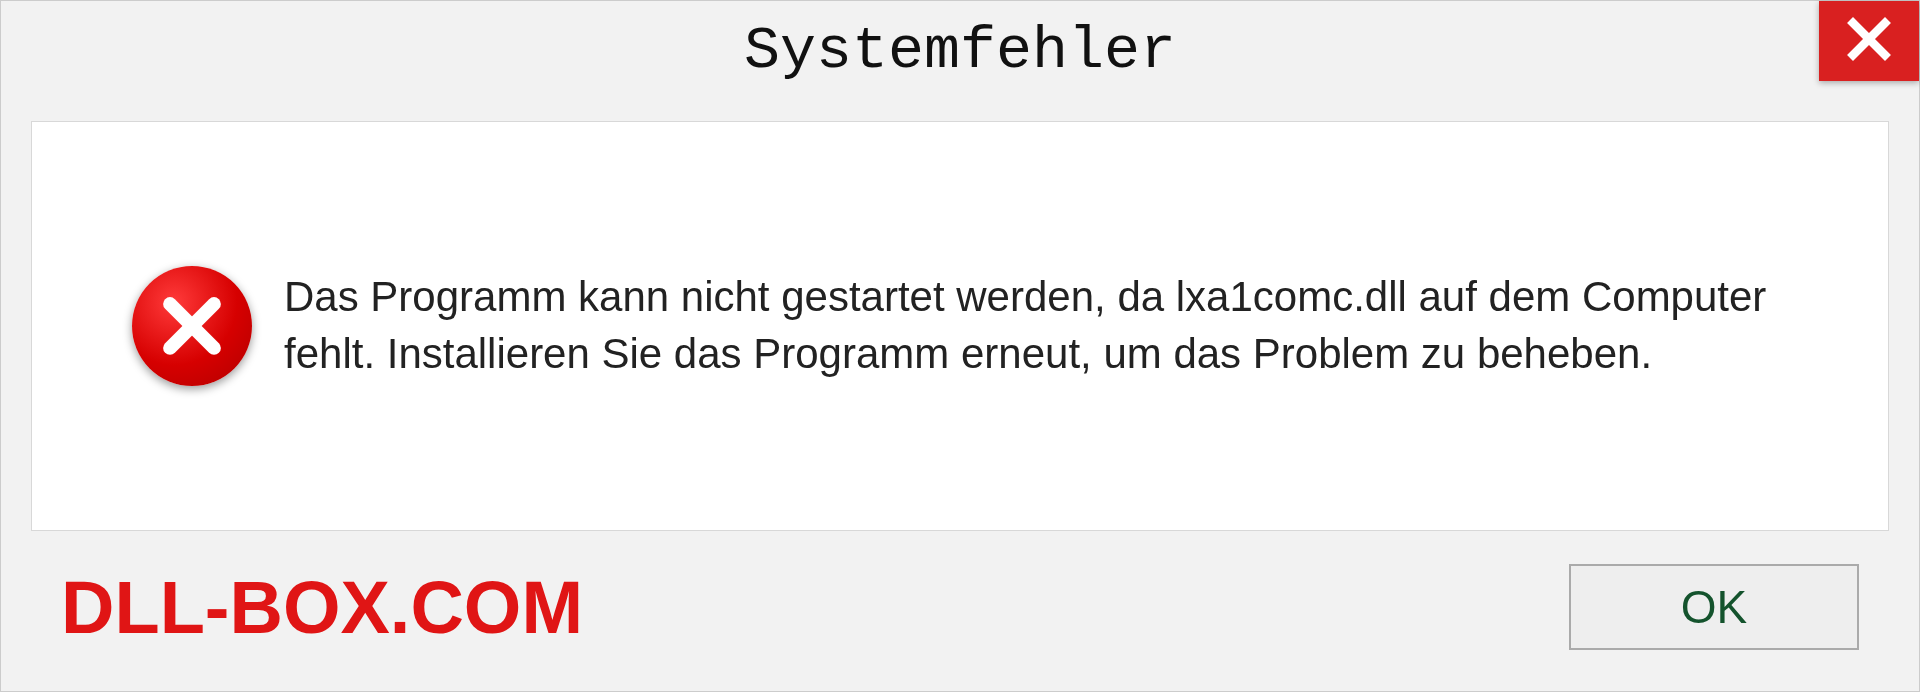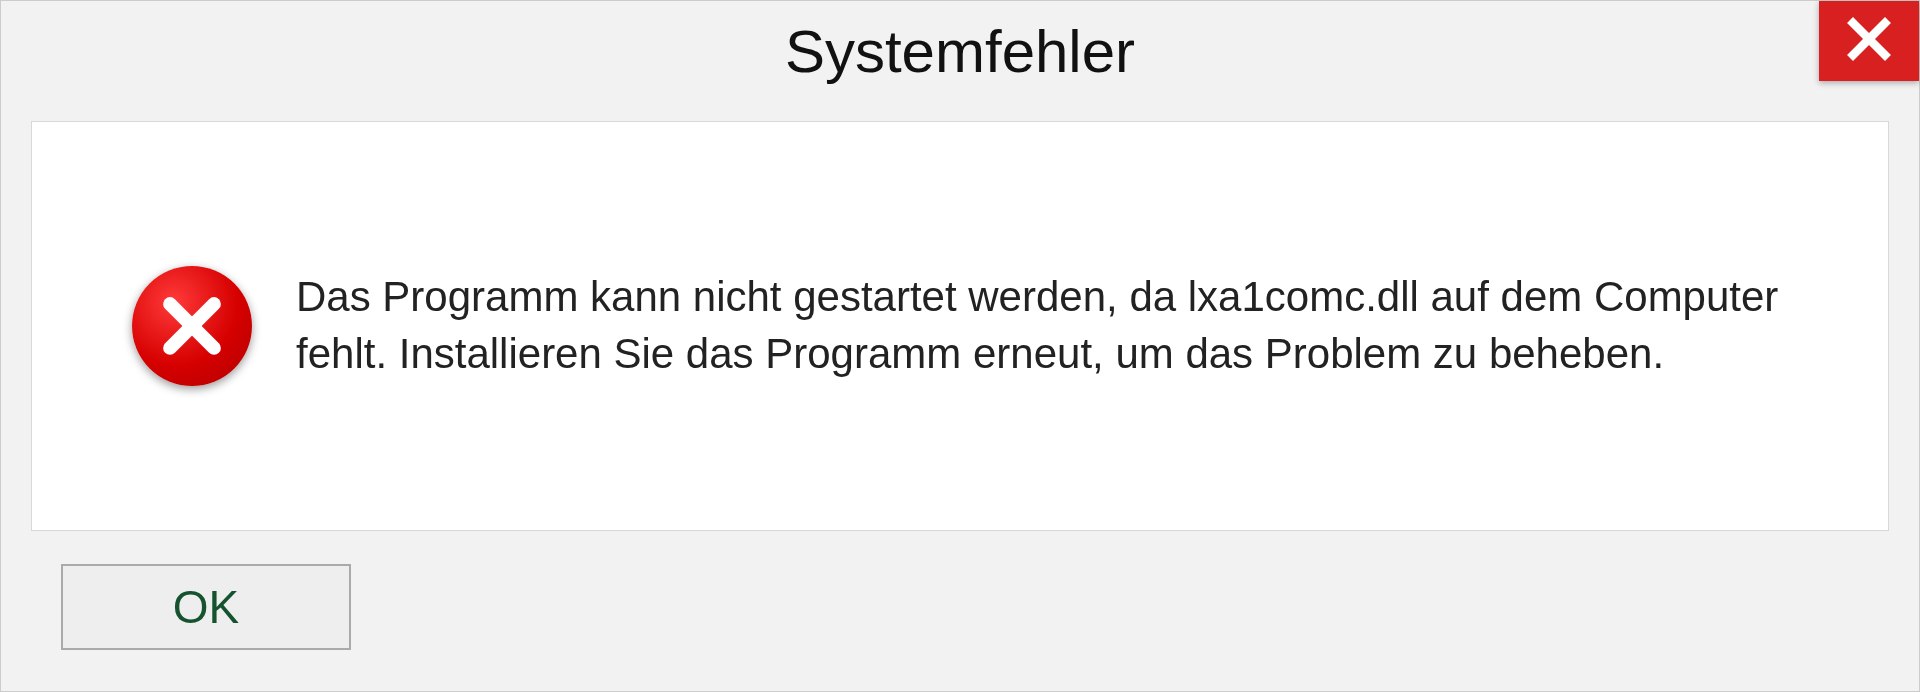--- a/index.html
+++ b/index.html
@@ -22,20 +22,21 @@
       display: flex;
       flex-direction: column;
     }
     .titlebar {
       display: flex;
       align-items: center;
       justify-content: center;
       position: relative;
       height: 100px;
       background: #f2f2f2;
+      font-family: Liberation Mono, monospace;
     }
     .title {
       font-size: 60px;
       color: #111;
       font-weight: normal;
     }
     .close-btn {
       position: absolute;
       right: 0;
       top: 0;
@@ -52,21 +53,21 @@
       width: 48px;
       height: 48px;
     }
     .content-panel {
       background: #ffffff;
       border: 1px solid #d8d8d8;
       margin: 20px 30px 10px 30px;
       padding: 90px 60px 90px 100px;
       display: flex;
       align-items: center;
-      gap: 44px;
+      gap: 32px;
       flex: 1;
     }
     .error-icon {
       flex-shrink: 0;
       width: 120px;
       height: 120px;
       position: relative;
     }
     .error-icon-circle {
       width: 120px;
@@ -136,18 +137,19 @@
         <svg viewBox="0 0 24 24">
           <line x1="4" y1="4" x2="20" y2="20" stroke="#ffffff" stroke-width="5" stroke-linecap="round"></line>
           <line x1="20" y1="4" x2="4" y2="20" stroke="#ffffff" stroke-width="5" stroke-linecap="round"></line>
         </svg>
       </div>
     </div>
     <div class="message">Das Programm kann nicht gestartet werden, da lxa1comc.dll auf dem Computer fehlt. Installieren Sie das Programm erneut, um das Problem zu beheben.</div>
   </div>
 
   <div class="footer">
+    <div class="watermark">DLL-BOX.COM</div>
     <div class="ok-btn">
       <span>OK</span>
     </div>
   </div>
 
 </div>
 
 </body></html>

